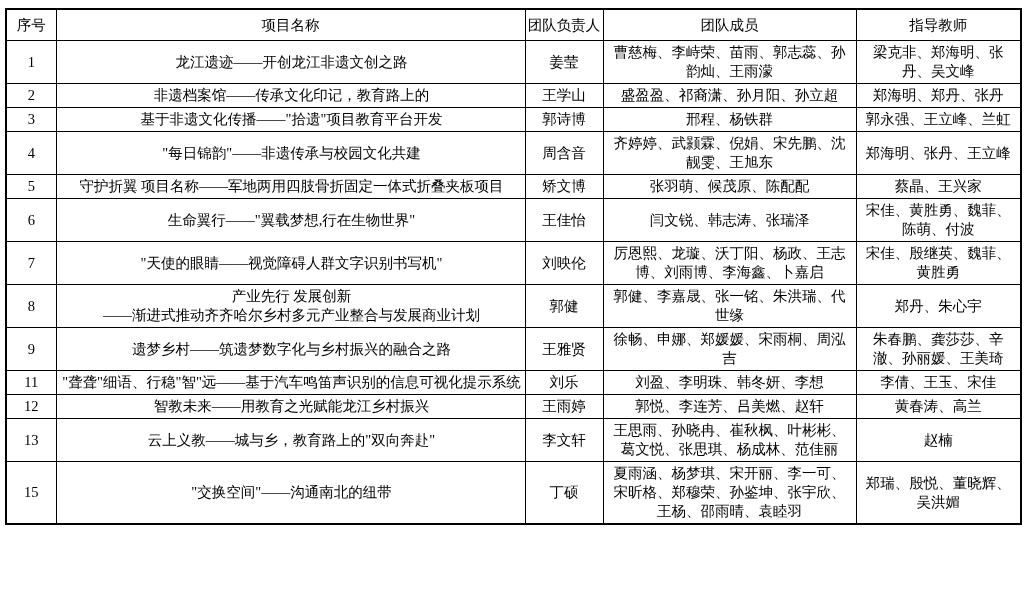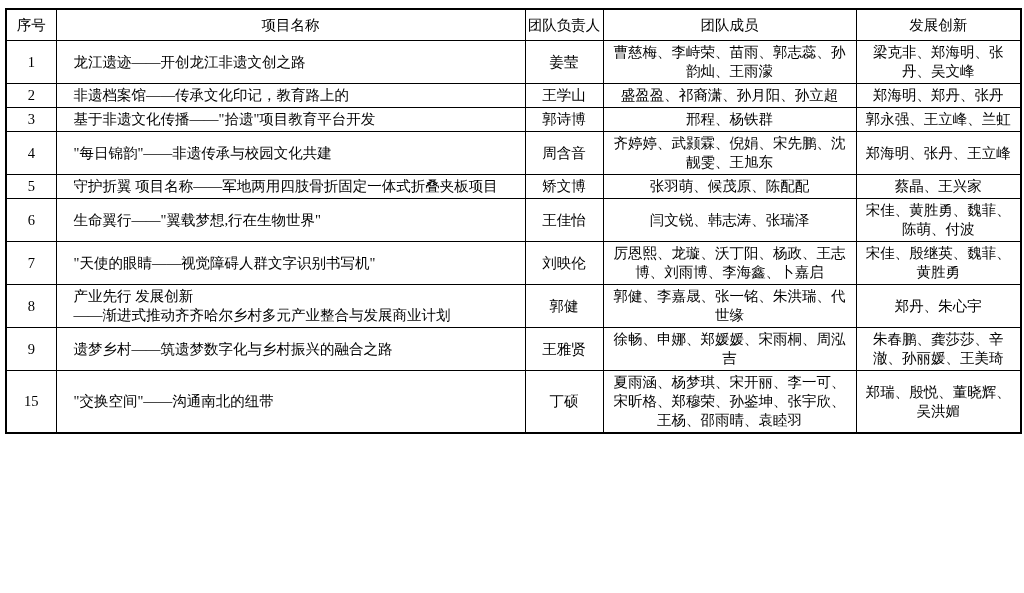--- a/index.html
+++ b/index.html
@@ -35,22 +35,22 @@
     padding: 2px 3px;
     vertical-align: middle;
     text-align: center;
     word-break: break-all;
   }
   thead th {
     height: 24px;
     padding: 3px 2px;
   }
   td.c-name {
-    text-align: left;
-    padding-left: 17px;
+    text-align: center;
+    padding-left: 5px;
     white-space: pre-line;
   }
   col.w-no      { width: 50px;  }
   col.w-name    { width: 469px; }
   col.w-leader  { width: 78px;  }
   col.w-members { width: 253px; }
   col.w-teachers{ width: 165px; }
 </style>
 </head>
 <body>
@@ -63,21 +63,21 @@
       <col class="w-leader">
       <col class="w-members">
       <col class="w-teachers">
     </colgroup>
     <thead>
       <tr>
         <th>序号</th>
         <th>项目名称</th>
         <th>团队负责人</th>
         <th>团队成员</th>
-        <th>发展创新</th>
+        <th>指导教师</th>
       </tr>
     </thead>
     <tbody>
   <tr>
     <td class="c-no">1</td>
     <td class="c-name">龙江遗迹——开创龙江非遗文创之路</td>
     <td class="c-leader">姜莹</td>
     <td class="c-members">曹慈梅、李峙荣、苗雨、郭志蕊、孙韵灿、王雨濛</td>
     <td class="c-teachers">梁克非、郑海明、张丹、吴文峰</td>
   </tr>
@@ -141,22 +141,43 @@
 
   <tr>
     <td class="c-no">9</td>
     <td class="c-name">遗梦乡村——筑遗梦数字化与乡村振兴的融合之路</td>
     <td class="c-leader">王雅贤</td>
     <td class="c-members">徐畅、申娜、郑媛媛、宋雨桐、周泓吉</td>
     <td class="c-teachers">朱春鹏、龚莎莎、辛澈、孙丽媛、王美琦</td>
   </tr>
 
 
+  <tr>
+    <td class="c-no">11</td>
+    <td class="c-name">"聋聋"细语、行稳"智"远——基于汽车鸣笛声识别的信息可视化提示系统</td>
+    <td class="c-leader">刘乐</td>
+    <td class="c-members">刘盈、李明珠、韩冬妍、李想</td>
+    <td class="c-teachers">李倩、王玉、宋佳</td>
+  </tr>
 
+  <tr>
+    <td class="c-no">12</td>
+    <td class="c-name">智教未来——用教育之光赋能龙江乡村振兴</td>
+    <td class="c-leader">王雨婷</td>
+    <td class="c-members">郭悦、李连芳、吕美燃、赵轩</td>
+    <td class="c-teachers">黄春涛、高兰</td>
+  </tr>
 
+  <tr>
+    <td class="c-no">13</td>
+    <td class="c-name">云上义教——城与乡，教育路上的"双向奔赴"</td>
+    <td class="c-leader">李文轩</td>
+    <td class="c-members">王思雨、孙晓冉、崔秋枫、叶彬彬、葛文悦、张思琪、杨成林、范佳丽</td>
+    <td class="c-teachers">赵楠</td>
+  </tr>
 
 
   <tr>
     <td class="c-no">15</td>
     <td class="c-name">"交换空间"——沟通南北的纽带</td>
     <td class="c-leader">丁硕</td>
     <td class="c-members">夏雨涵、杨梦琪、宋开丽、李一可、宋昕格、郑穆荣、孙鉴坤、张宇欣、王杨、邵雨晴、袁睦羽</td>
     <td class="c-teachers">郑瑞、殷悦、董晓辉、吴洪媚</td>
   </tr>
 </tbody>

